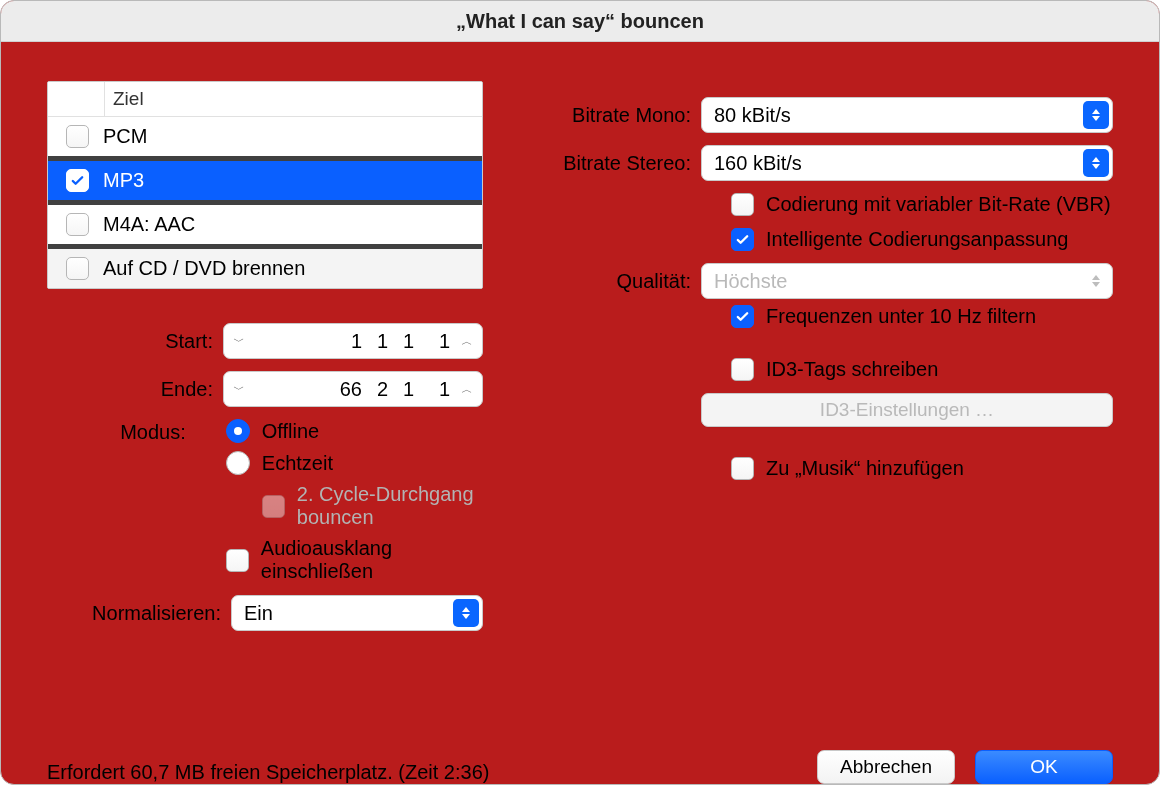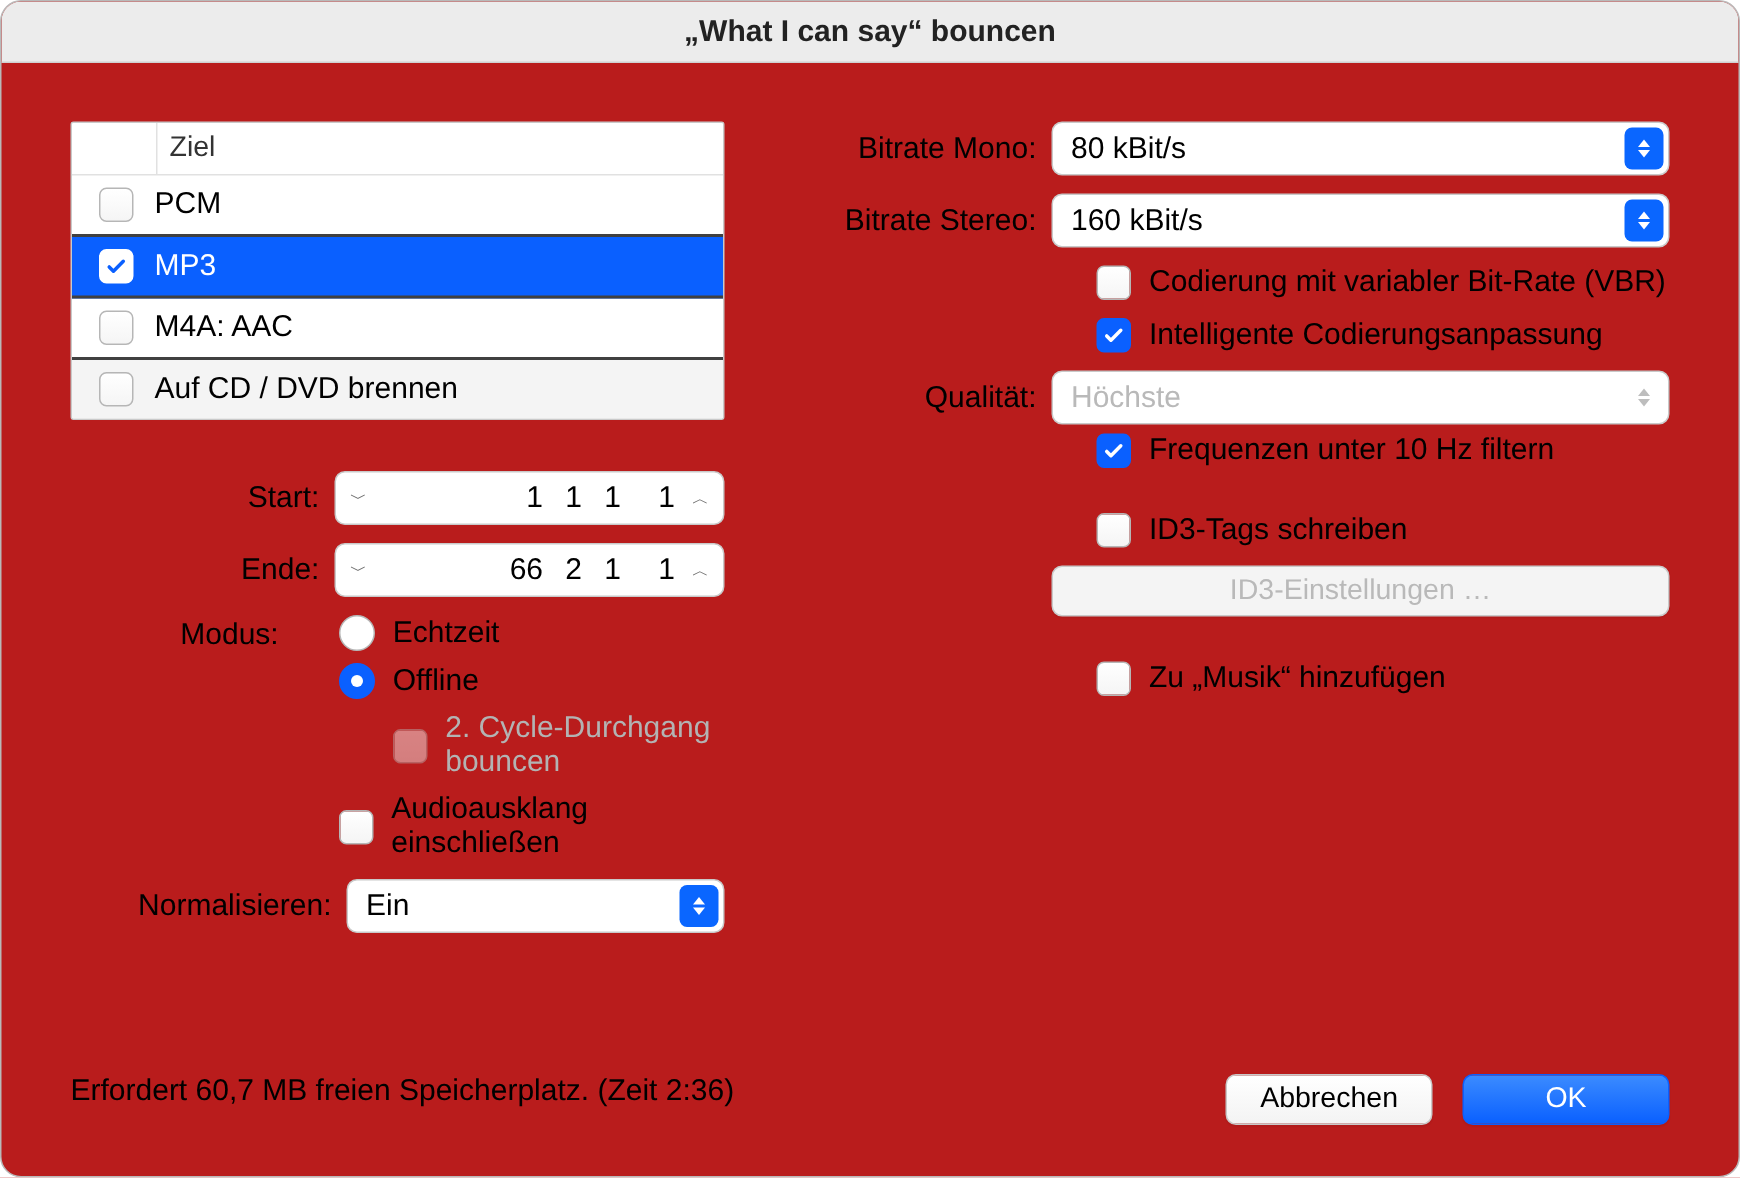--- a/index.html
+++ b/index.html
@@ -63,21 +63,21 @@
     color: #333;
   }
   .dest-header .spacer { width: 56px; border-right: 1px solid #e1e1e1; height: 100%; }
   .dest-header .label { padding-left: 8px; }
   .dest-row {
     height: 39px;
     display: flex;
     align-items: center;
     padding-left: 18px;
     gap: 14px;
-    border-bottom: 2px solid #404040;
+    border-bottom: 5px solid #404040;
   }
   .dest-row:last-child { border-bottom: none; background:#f4f4f4; }
   .dest-row.selected { background: #0a60ff; color: #fff; }
   .dest-row.selected .checkbox { background:#fff; border-color:#fff; }
   .dest-row.selected .checkbox svg path { stroke:#0a60ff; }
 
   .checkbox {
     width: 21px; height: 21px;
     border: 1px solid #b6b6b6;
     border-radius: 5px;
@@ -99,21 +99,21 @@
     align-items:center;
     margin-top: 12px;
   }
   .form-row .lbl {
     width: 174px;
     text-align: right;
     padding-right: 10px;
     color:#000;
   }
   .col-right .form-row .lbl { width: 168px; }
-  .col-right .form-row.first { margin-top:0; }
+  .col-right .form-row.first { margin-top:16px; }
   .col-left .after-table { margin-top: 34px; }
 
   
   .time-field {
     display:flex;
     align-items:center;
     border:1px solid #c9c9c9;
     border-radius:7px;
     background:#fff;
     height:34px;
@@ -186,21 +186,21 @@
   .combo.disabled .end .tri.down { border-top-color:#bdbdbd; }
 
   .right-combo { flex:1; }
 
   
   .footer {
     position:absolute;
     left:0; right:0; bottom:0;
     height:68px;
     display:flex;
-    align-items:flex-start;
+    align-items:flex-end;
     padding: 0 46px;
     gap: 20px;
   }
   .footer .status { flex:1; color:#000; }
   .btn {
     height:32px;
     border:1px solid #c9c9c9;
     border-radius:7px;
     background:linear-gradient(#ffffff,#f3f3f3);
     padding: 0 22px;
@@ -293,26 +293,26 @@
             <span class="gap">1</span>
           </span>
           <span class="arrow">︿</span>
         </div>
       </div>
 
       <div class="form-row" style="align-items:flex-start;">
         <div class="lbl" style="padding-top:2px;text-align:right;">Modus:</div>
         <div class="radio-stack">
           <div class="radio-item">
+            <span class="radio checked"></span>
+            <span>Offline</span>
+          </div>
+          <div class="radio-item">
             <span class="radio"></span>
             <span>Echtzeit</span>
-          </div>
-          <div class="radio-item">
-            <span class="radio checked"></span>
-            <span>Offline</span>
           </div>
           <div class="check-item indent">
             <span class="checkbox disabled">
                 <svg viewBox="0 0 16 16">
                   <path d="M3 8.5l3 3 7-7"></path>
                 </svg>
               </span>
             <span class="disabled-text">2. Cycle-Durchgang bouncen</span>
           </div>
           <div class="check-item">

